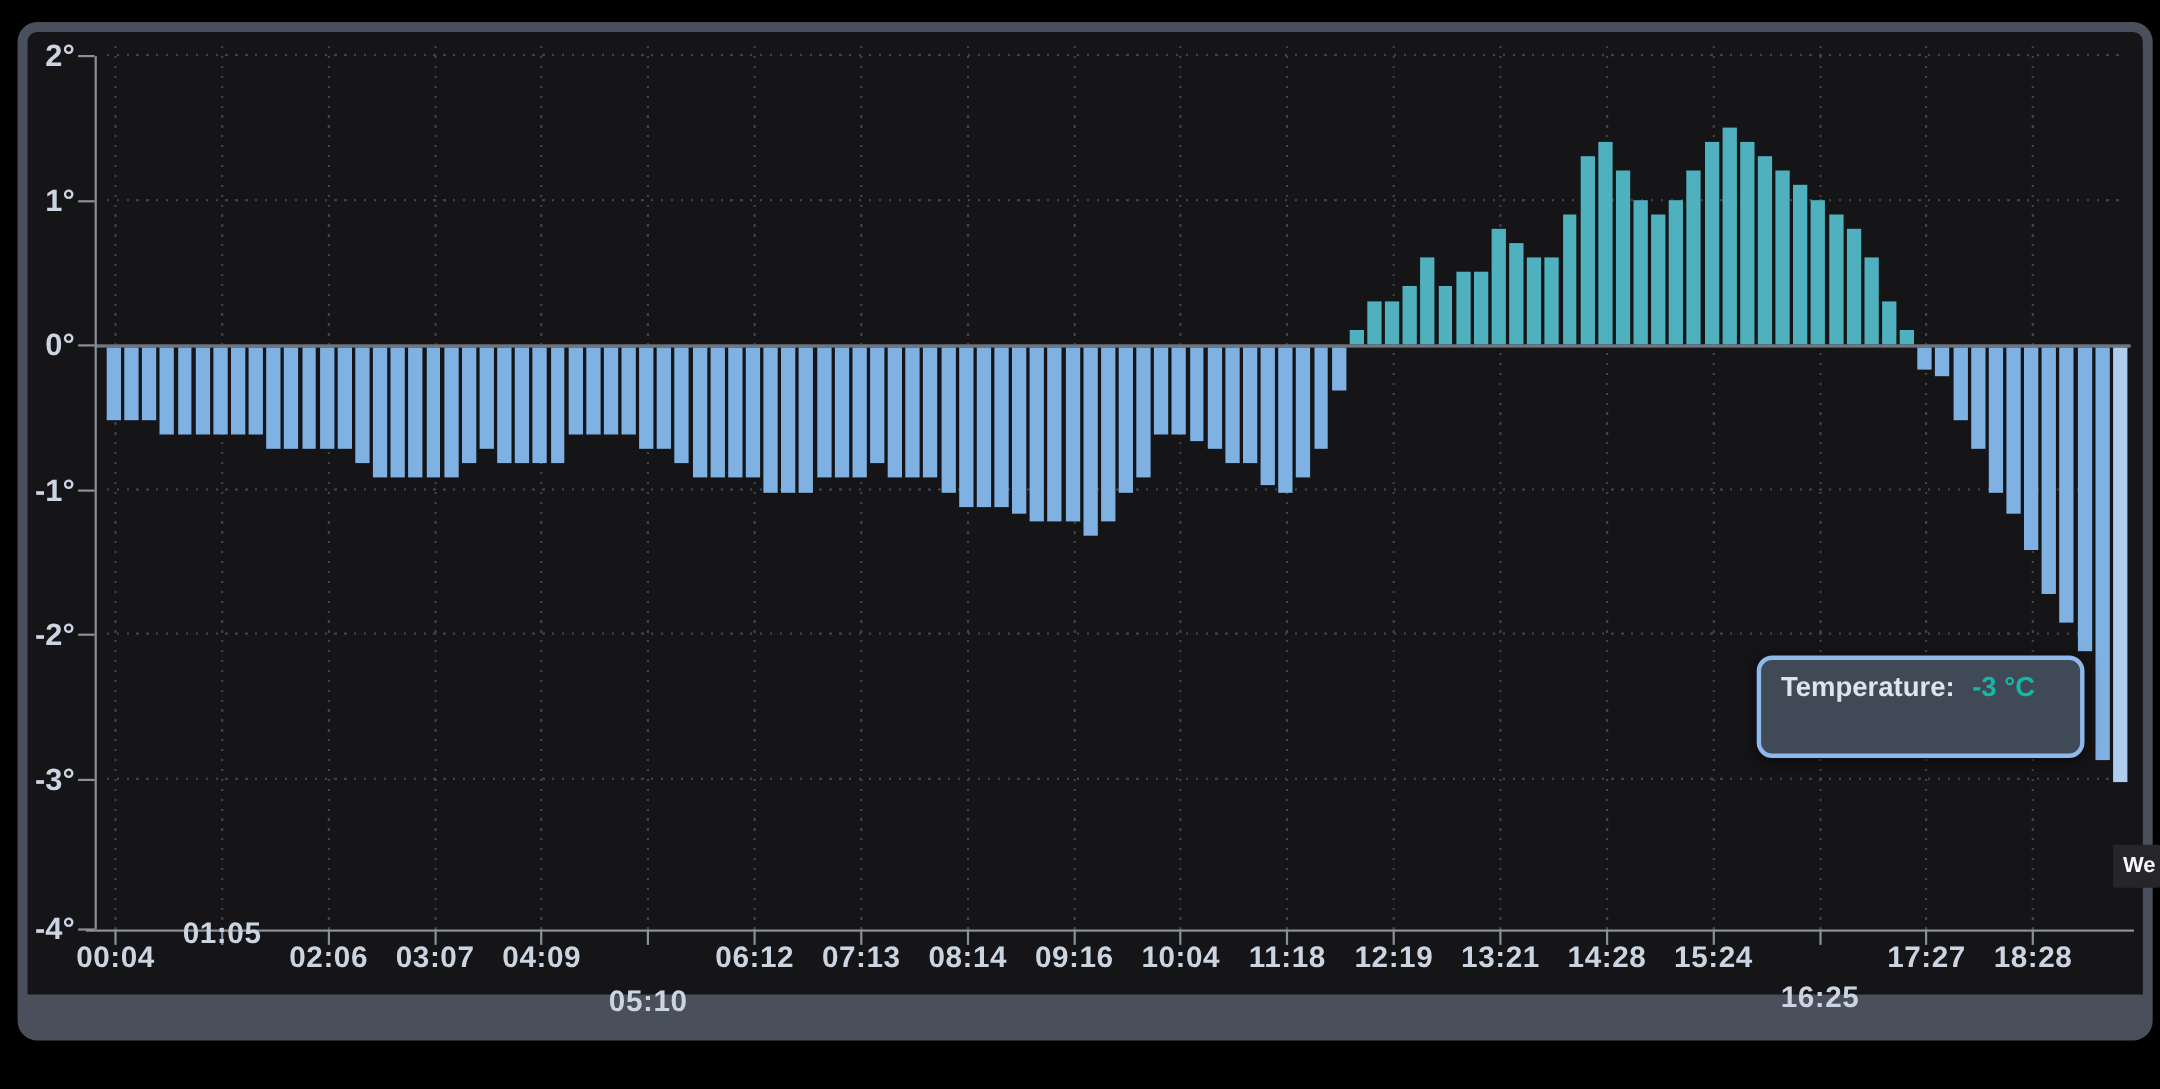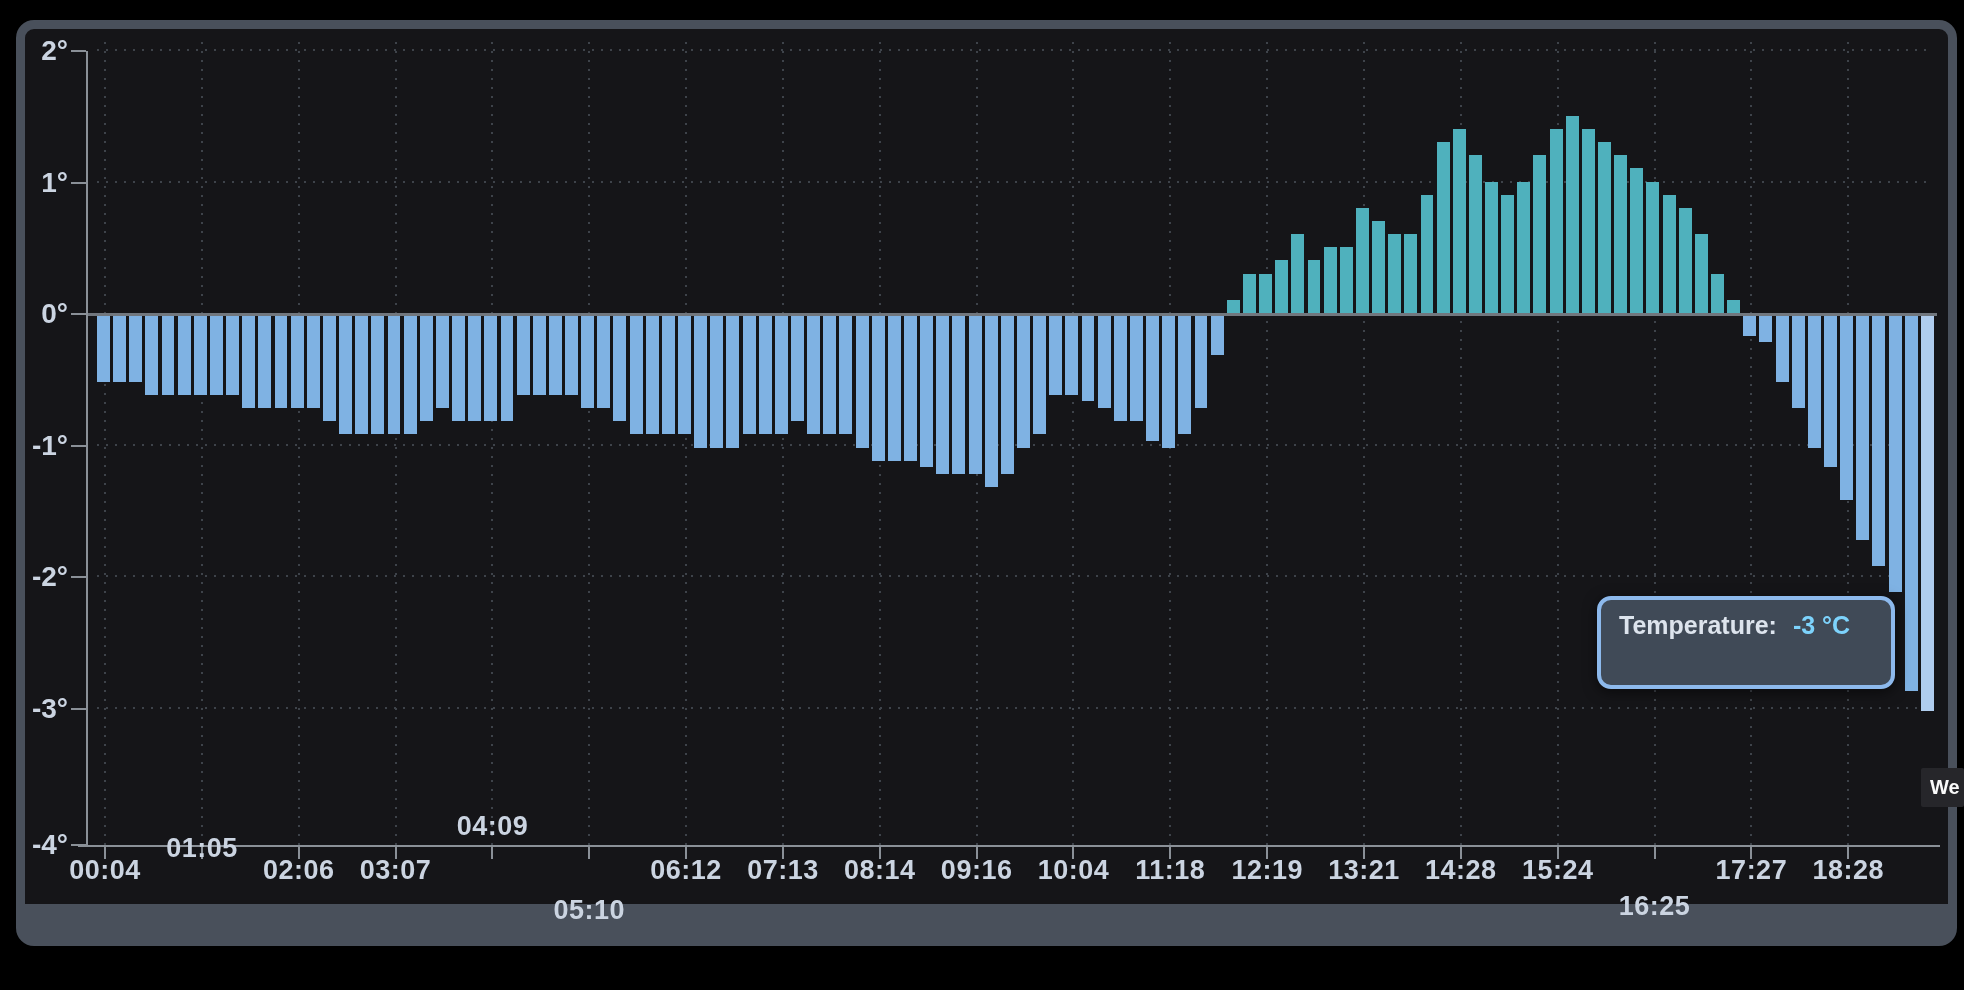--- a/index.html
+++ b/index.html
@@ -59,21 +59,21 @@
     position:absolute;left:1597px;top:596px;width:298px;height:93px;
     background:var(--tt-bg);
     border:4px solid var(--tt-border);
     border-radius:14px;
     padding:9px 18px;
     box-shadow:0 3px 14px rgba(0,0,0,.55);
     z-index:10;
   }
   .tt-time{color:var(--tt-text);font-size:25px;font-weight:bold;line-height:33px;}
   .tt-line{color:#dde4ed;font-size:25px;font-weight:bold;line-height:33px;white-space:nowrap;}
-  .tt-val{margin-left:16px;color:#7dd3fc;}
+  .tt-val{margin-left:16px;color:#14b8a6;}
   .edge-tip{
     position:absolute;left:1921px;top:768px;width:43px;height:39px;
     background:var(--edge-bg);color:#fafafa;
     font-size:20px;font-weight:bold;line-height:39px;
     padding-left:9px;overflow:hidden;white-space:nowrap;
     z-index:11;border-radius:2px;
   }
 </style>
 </head>
 <body>
@@ -124,21 +124,21 @@
     <div class="axis-line" style="left: 78px; top: 845px; width: 1862px; height: 2px;"></div>
     <div class="tick-stub" style="left: 104.07px; top: 845px; width: 2px; height: 14px;"></div>
     <div class="xlab" style="left: 55.0702px; top: 856px;">00:04</div>
     <div class="tick-stub" style="left: 200.912px; top: 845px; width: 2px; height: 14px;"></div>
     <div class="xlab" style="left: 151.912px; top: 834px;">01:05</div>
     <div class="tick-stub" style="left: 297.754px; top: 845px; width: 2px; height: 14px;"></div>
     <div class="xlab" style="left: 248.754px; top: 856px;">02:06</div>
     <div class="tick-stub" style="left: 394.596px; top: 845px; width: 2px; height: 14px;"></div>
     <div class="xlab" style="left: 345.596px; top: 856px;">03:07</div>
     <div class="tick-stub" style="left: 491.439px; top: 845px; width: 2px; height: 14px;"></div>
-    <div class="xlab" style="left: 442.439px; top: 812px;">04:09</div>
+    <div class="xlab" style="left: 442.439px; top: 856px;">04:09</div>
     <div class="tick-stub" style="left: 588.281px; top: 845px; width: 2px; height: 14px;"></div>
     <div class="xlab" style="left: 539.281px; top: 896px;">05:10</div>
     <div class="tick-stub" style="left: 685.123px; top: 845px; width: 2px; height: 14px;"></div>
     <div class="xlab" style="left: 636.123px; top: 856px;">06:12</div>
     <div class="tick-stub" style="left: 781.965px; top: 845px; width: 2px; height: 14px;"></div>
     <div class="xlab" style="left: 732.965px; top: 856px;">07:13</div>
     <div class="tick-stub" style="left: 878.807px; top: 845px; width: 2px; height: 14px;"></div>
     <div class="xlab" style="left: 829.807px; top: 856px;">08:14</div>
     <div class="tick-stub" style="left: 975.649px; top: 845px; width: 2px; height: 14px;"></div>
     <div class="xlab" style="left: 926.649px; top: 856px;">09:16</div>

